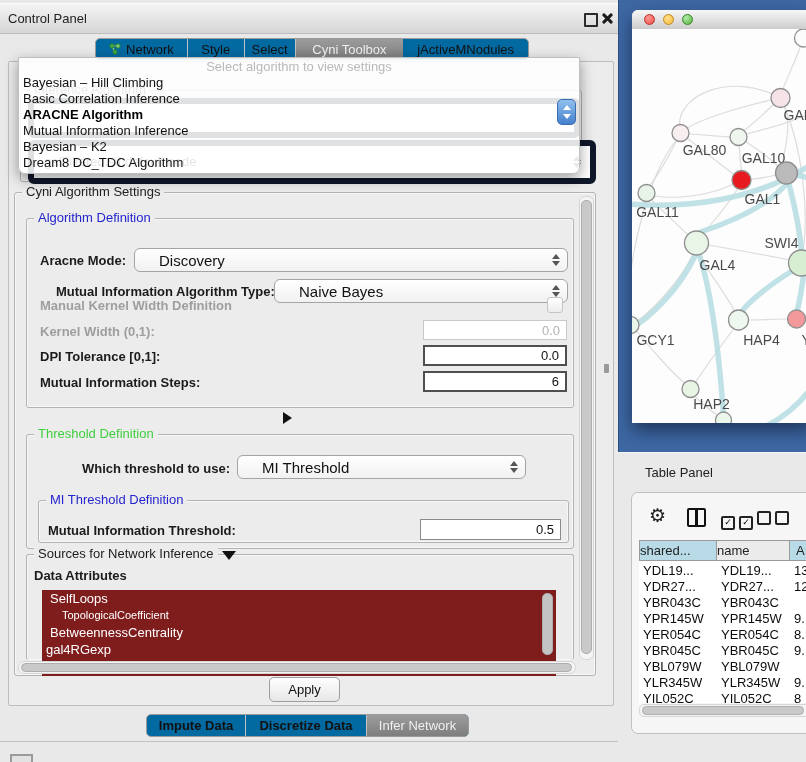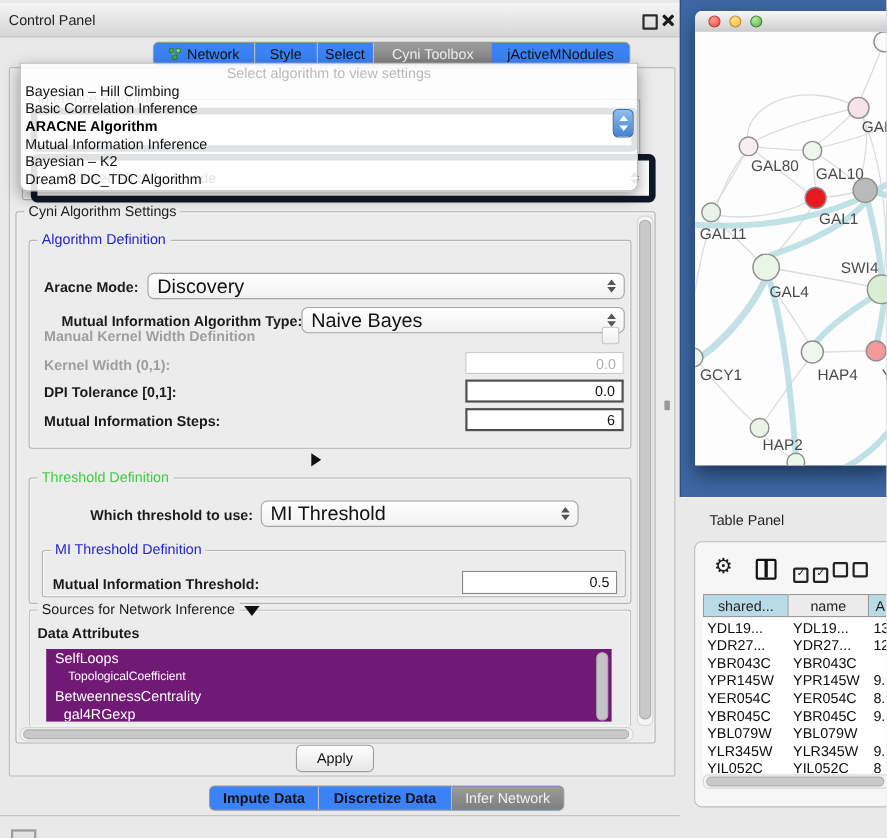--- a/index.html
+++ b/index.html
@@ -5,42 +5,42 @@
   html,body{margin:0;padding:0;}
   #screen{position:relative;width:806px;height:762px;overflow:hidden;background:#e9e9e9;
           font-family:"Liberation Sans",sans-serif;-webkit-font-smoothing:antialiased;}
   .abs{position:absolute;}
   .lbl{position:absolute;white-space:nowrap;font-size:13px;color:#1b1b1b;}
   .b{font-weight:bold;}
   .dis{color:#9e9e9e;}
   .group{position:absolute;border:1px solid #b3b3b3;border-radius:3px;box-shadow:inset 0 0 0 1px rgba(255,255,255,.6);}
   .gtitle{position:absolute;background:#ececec;padding:0 4px;font-size:13px;white-space:nowrap;line-height:14px;}
   .combo{position:absolute;background:linear-gradient(#ffffff,#f1f1f1);border:1px solid #a4a4a4;border-radius:6px;
-         font-size:18px;color:#111;display:flex;align-items:center;padding-left:8px;box-sizing:border-box;}
+         font-size:15px;color:#111;display:flex;align-items:center;padding-left:24px;box-sizing:border-box;}
   .stepper{position:absolute;right:7px;top:50%;transform:translateY(-50%);display:flex;flex-direction:column;gap:2px;}
   .tri-up{width:0;height:0;border-left:4px solid transparent;border-right:4px solid transparent;border-bottom:5px solid #555;}
   .tri-dn{width:0;height:0;border-left:4px solid transparent;border-right:4px solid transparent;border-top:5px solid #555;}
   .field{position:absolute;background:#fff;font-size:13px;color:#111;display:flex;align-items:center;
          justify-content:flex-end;padding-right:6px;box-sizing:border-box;}
   .field.en{border:2px solid #4f4f4f;}
   .field.off{border:1px solid #c9c9c9;color:#b2b2b2;}
-  .segbar{position:absolute;display:flex;background:#3b82f6;border:1px solid #9b9b9b;border-radius:5px;overflow:hidden;
-          font-size:13px;color:#111;margin-left:44px;}
+  .segbar{position:absolute;display:flex;background:#0369a1;border:1px solid #9b9b9b;border-radius:5px;overflow:hidden;
+          font-size:13px;color:#111;}
   .seg{display:flex;align-items:center;justify-content:center;gap:5px;border-right:1px solid #c2c2c2;cursor:default;}
   .seg:last-child{border-right:none;}
   .seg.sel{background:linear-gradient(#9c9c9c,#7e7e7e);color:#f0f0f0;border-right:none;}
   .sbv{position:absolute;background:#f4f4f4;border:1px solid #d6d6d6;border-radius:6px;}
   .thumb{position:absolute;background:#c9c9c9;border:1px solid #aeaeae;border-radius:5px;}
   .ticon{position:absolute;color:#1c1c1c;font-family:"DejaVu Sans","Liberation Sans",sans-serif;}
   .chkbx{display:inline-block;width:10px;height:10px;border:2px solid #222;border-radius:2px;margin-right:4px;
          font-size:10px;line-height:9px;text-align:center;font-family:"DejaVu Sans",sans-serif;}
   .trow{position:absolute;left:0;width:220px;height:17px;font-size:13px;color:#0d0d0d;}
   .trow span{position:absolute;white-space:nowrap;}
   .hcell{position:absolute;top:0;height:21px;border:1px solid #9a9a9a;border-left:none;box-sizing:border-box;
-         font-size:13px;color:#222;display:flex;align-items:center;justify-content:center;}
+         font-size:13px;color:#222;display:flex;align-items:center;justify-content:flex-start;}
   #netsvg text{font-family:"Liberation Sans",sans-serif;}
   .ghost-combo{position:absolute;background:#fff;border:6px solid #0f172a;border-radius:6px;}
 </style>
 </head>
 <body>
 
 <div id="screen">
 
   <div class="abs" style="left:0;top:0;width:618px;height:741px;background:#e9e9e9;border-bottom:1px solid #c0c0c0;">
 
@@ -171,25 +171,25 @@
       <span>0.5</span>
     </div>
 
     <div class="group" style="left:26px;top:554px;width:546px;height:105px;border-bottom:none;"></div>
     <span class="gtitle" style="left:34px;top:547px;color:#1b1b1b;">
       <span>Sources for Network Inference</span>
       <span class="abs" style="left:100%;margin-left:4px;top:4px;width:0;height:0;border-left:7px solid transparent;border-right:7px solid transparent;border-top:9px solid #111;"></span>
     </span>
     <span class="lbl b" style="left:34px;top:568px;">Data Attributes</span>
 
-    <div class="abs" style="left:42px;top:590px;width:514px;height:66px;background:#701a75;overflow:hidden;">
+    <div class="abs" style="left:42px;top:590px;width:514px;height:86px;background:#7f1d1d;overflow:hidden;">
       <div style="height:17px;line-height:17px;color:#fff;font-size:13px;padding-left:8px;">SelfLoops</div>
       <div style="height:17px;line-height:17px;color:#fff;font-size:11px;padding-left:20px;">TopologicalCoefficient</div>
       <div style="height:17px;line-height:17px;color:#fff;font-size:13px;padding-left:8px;">BetweennessCentrality</div>
-      <div style="height:17px;line-height:17px;color:#fff;font-size:13px;padding-left:16px;">gal4RGexp</div>
+      <div style="height:17px;line-height:17px;color:#fff;font-size:13px;padding-left:4px;">gal4RGexp</div>
     </div>
     <div class="thumb" style="left:542px;top:593px;width:9px;height:60px;background:#c4c4c4;"></div>
 
     <div class="sbv" style="left:579px;top:196px;width:13px;height:462px;">
       <div class="thumb" style="left:1px;top:3px;width:9px;height:452px;"></div>
     </div>
     <div class="sbv" style="left:18px;top:661px;width:556px;height:11px;">
       <div class="thumb" style="left:2px;top:1px;width:549px;height:7px;"></div>
     </div>
 

